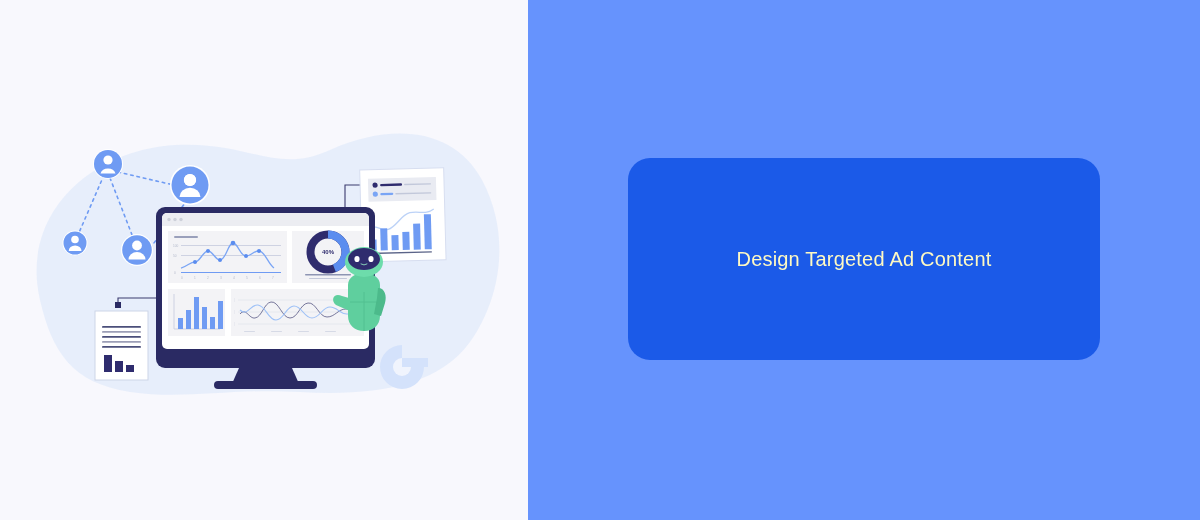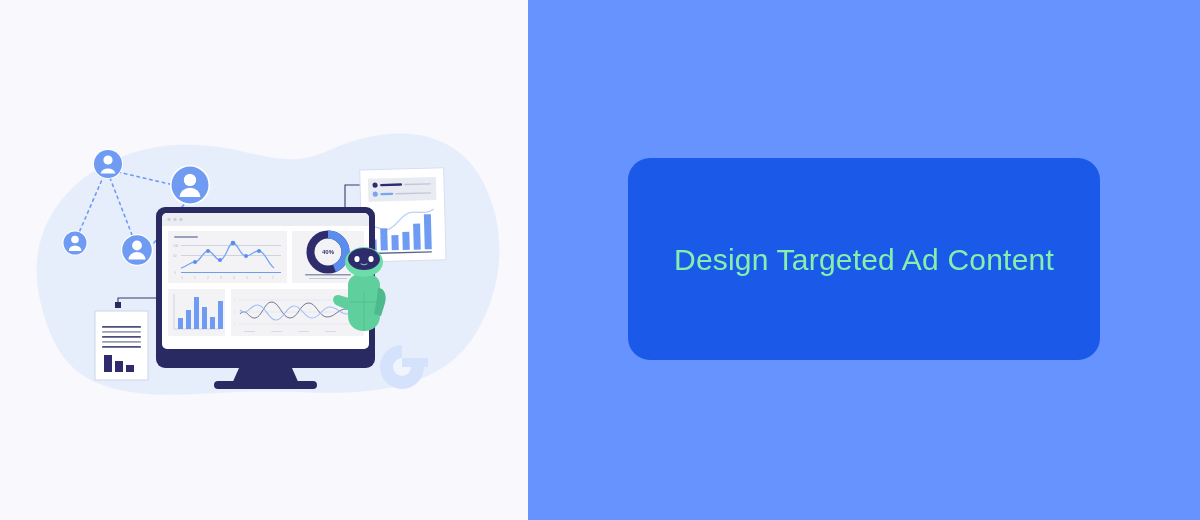--- a/index.html
+++ b/index.html
@@ -49,22 +49,22 @@
     width: 472px;
     height: 202px;
     background: #1b5ae8;
     border-radius: 22px;
     display: flex;
     align-items: center;
     justify-content: center;
     text-align: center;
   }
   .cta-title {
-    color: #86efac;
-    font-size: 30px;
+    color: #fef9c3;
+    font-size: 20px;
     font-weight: 400;
     letter-spacing: 0.2px;
     line-height: 1.3;
     font-family: "Liberation Sans", "DejaVu Sans", sans-serif;
     white-space: nowrap;
   }
 </style>
 </head>
 <body>
 

